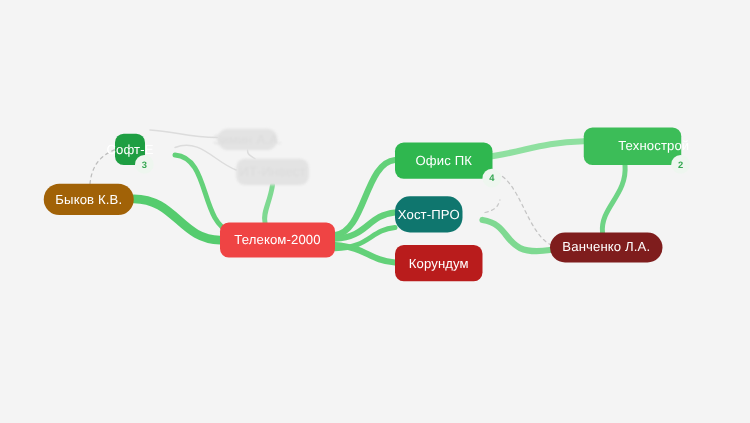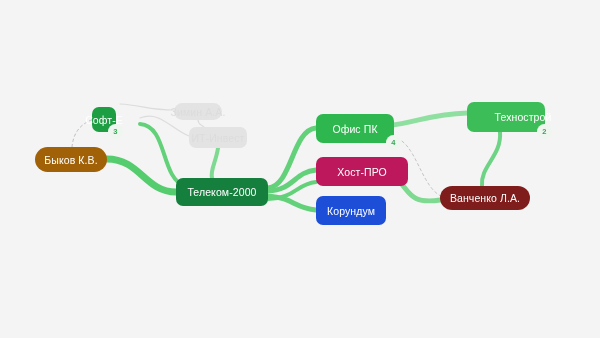--- a/index.html
+++ b/index.html
@@ -90,31 +90,31 @@
       <div class="node rect" style="left: 92px; top: 107px; width: 24px; height: 25px; background: rgb(30, 158, 66);">
         <span>Софт-Е</span>
         <span class="node-badge">3</span>
       </div>
       <div class="node pill faded" style="left: 174px; top: 103px; width: 48px; height: 17px;">
         <span>Зимин А.А.</span>
       </div>
       <div class="node rect faded" style="left: 189px; top: 127px; width: 58px; height: 21px;">
         <span>ИТ-Инвест</span>
       </div>
-      <div class="node rect" style="left: 176px; top: 178px; width: 92px; height: 28px; background: #15803d;">
+      <div class="node rect" style="left: 176px; top: 178px; width: 92px; height: 28px; background: #ef4444;">
         <span>Телеком-2000</span>
       </div>
       <div class="node rect" style="left: 316px; top: 114px; width: 78px; height: 29px; background: rgb(47, 183, 79);">
         <span>Офис ПК</span>
         <span class="node-badge">4</span>
       </div>
-      <div class="node rect" style="left: 316px; top: 157px; width: 92px; height: 29px; background: #be185d;">
+      <div class="node rect" style="left: 316px; top: 157px; width: 54px; height: 29px; background: #0f766e; border-radius: 12px;">
         <span>Хост-ПРО</span>
       </div>
-      <div class="node rect" style="left: 316px; top: 196px; width: 70px; height: 29px; background: #1d4ed8;">
+      <div class="node rect" style="left: 316px; top: 196px; width: 70px; height: 29px; background: #b91c1c;">
         <span>Корундум</span>
       </div>
       <div class="node rect" style="left: 467px; top: 102px; width: 78px; height: 30px; background: rgb(60, 189, 88); padding-left: 44px;">
         <span>Технострой</span>
         <span class="node-badge">2</span>
       </div>
       <div class="node pill" style="left: 440px; top: 186px; width: 90px; height: 24px; background: #7f1d1d;">
         <span>Ванченко Л.А.</span>
       </div>
     </div>

